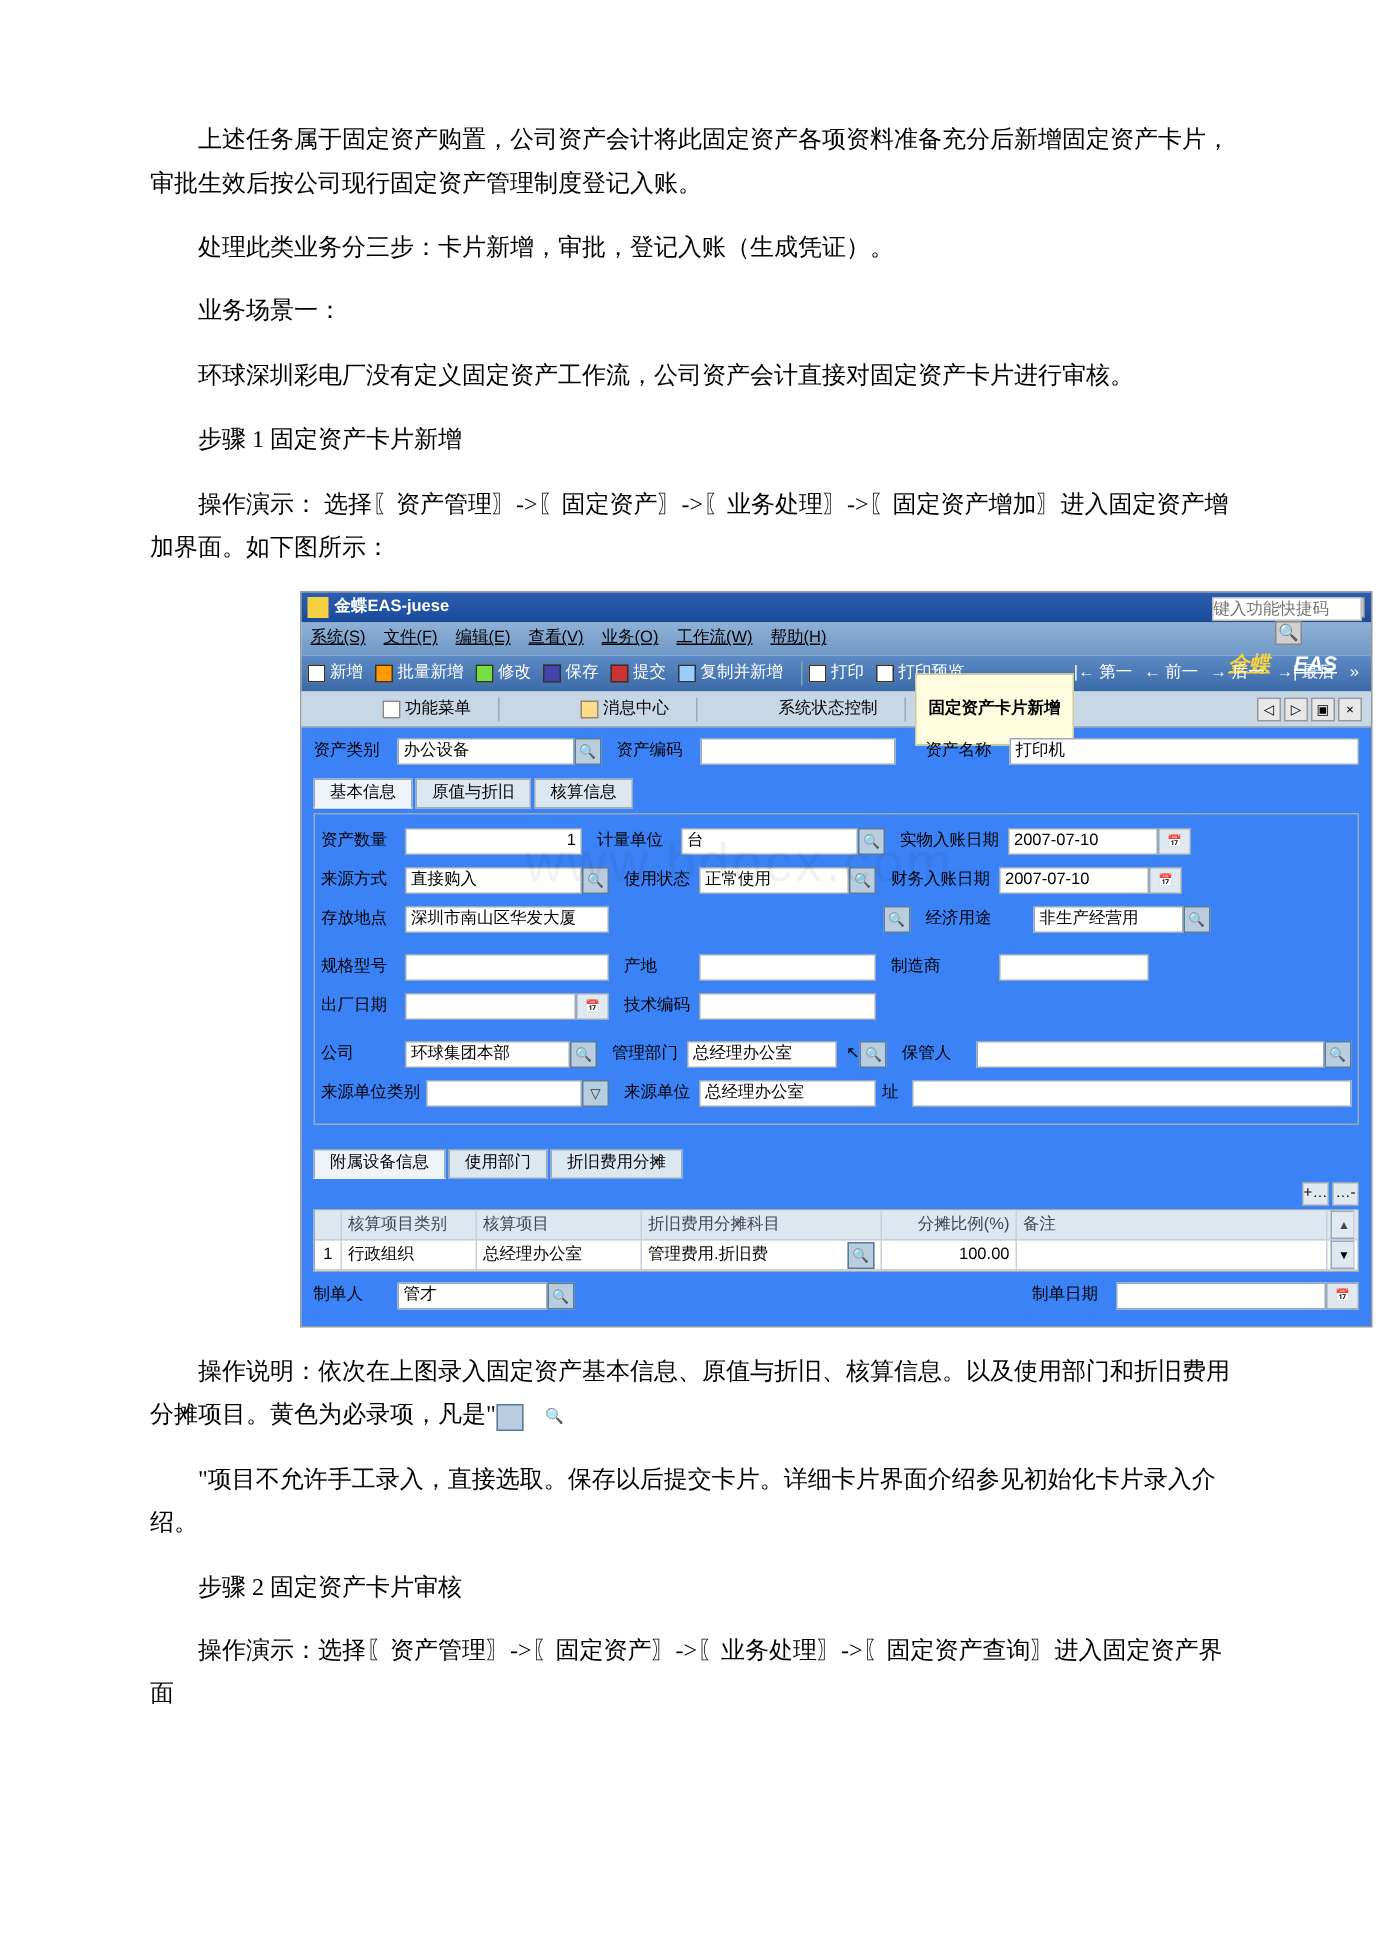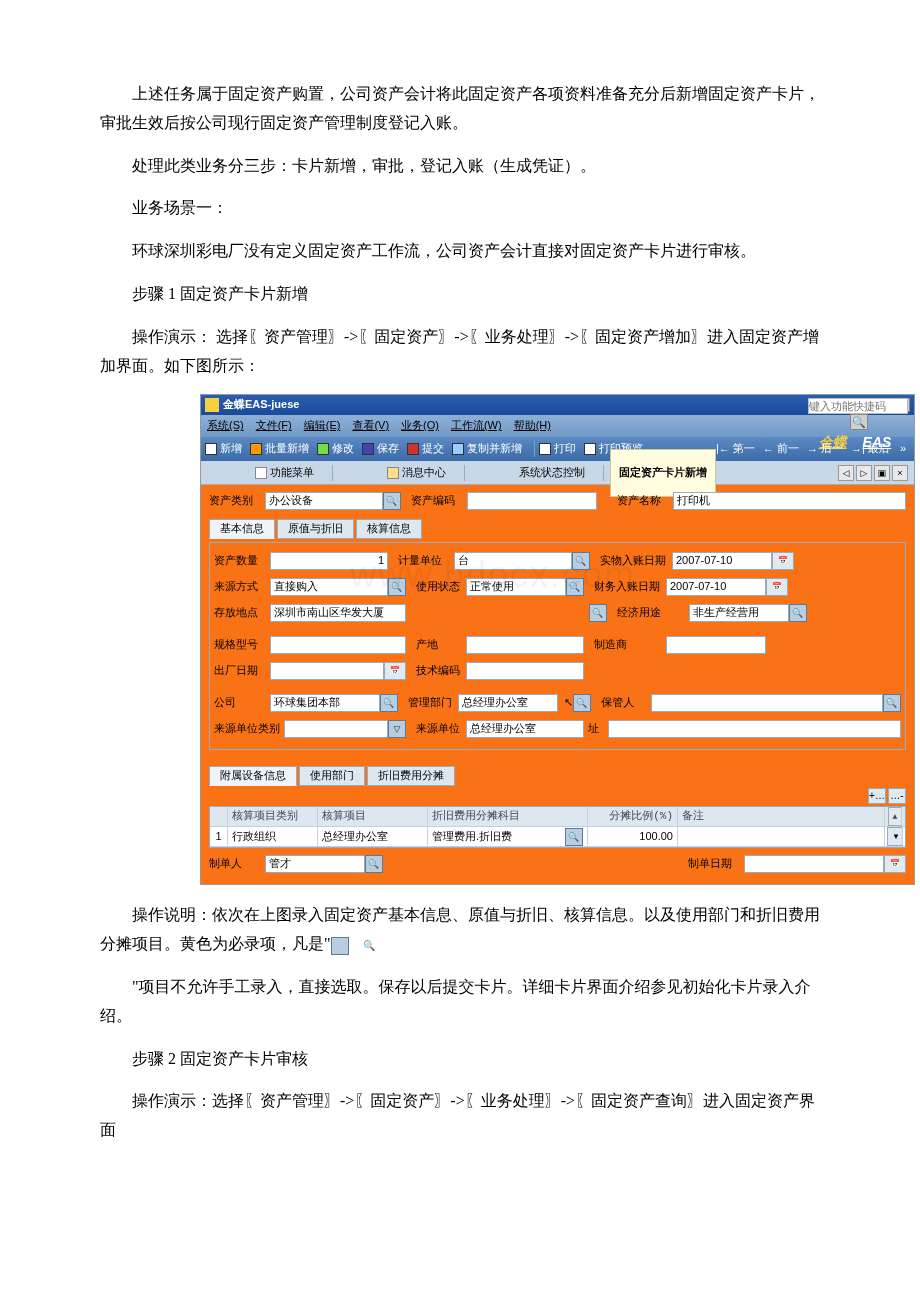--- a/index.html
+++ b/index.html
@@ -31,38 +31,38 @@
   
   .tabsbar { background: #c8d7e6; height: 24px; display: flex; align-items: center; padding: 0 6px; border-bottom: 1px solid #aaa; }
   .tab-left { display: flex; align-items: center; }
   .tab-left .tab-item { display: flex; align-items: center; margin-right: 12px; padding-left: 48px; }
   .tab-icon-sm { width: 12px; height: 12px; border: 1px solid #888; margin-right: 3px; background: #fff; }
   .vert-sep { width: 1px; height: 16px; background: #99aabb; margin: 0 6px; }
   .tab-active { background: #fffce0; border: 1px solid #cc9; padding: 13px 8px; font-weight: bold; }
   .tab-right-icons { margin-left: auto; display: flex; }
   .tab-right-icons div { width: 16px; height: 16px; border: 1px solid #999; background: #e8e8e8; margin-left: 2px; text-align: center; font-size: 9px; line-height: 14px; }
   
-  .formarea { background: #f97316; padding: 4px 8px 8px 8px; }
+  .formarea { background: #3b82f6; padding: 4px 8px 8px 8px; }
   .row { display: flex; align-items: center; height: 24px; margin-bottom: 2px; }
   .lbl { width: 56px; color: #000; font-size: 11px; }
   .fld { height: 18px; border: 1px solid #9ab; background: #fff; font-size: 11px; padding: 0 3px; display: flex; align-items: center; }
   .mag { width: 18px; height: 18px; background: #b8cde0; border: 1px solid #5a7a9a; font-size: 9px; text-align: center; line-height: 16px; color: #333; }
   .cal { width: 22px; height: 18px; background: #e0e8f0; border: 1px solid #9ab; font-size: 8px; text-align: center; line-height: 16px; }
   .subtabs { display: flex; margin: 6px 0 4px 0; overflow: visible; }
   .subtab { padding: 2px 10px; border: 1px solid #9ab; background: #dde7f0; margin-right: 2px; font-size: 11px; height: 20px; display: flex; align-items: center; }
   .subtab.sel { background: #eef4fa; border-bottom: 1px solid #eef4fa; position: relative; z-index: 1; }
   .panelborder { border: 1px solid #9ab; padding: 6px 4px; margin-top: -1px; }
   .watermark { position: absolute; font-size: 36px; color: rgba(0,0,0,0.05); font-weight: 300; letter-spacing: 2px; left: 140px; top: 0; pointer-events: none; font-family: Arial, sans-serif; }
   .relwrap { position: relative; }
   .lowertabs { display: flex; margin-top: 6px; }
   .right-tool-icons { margin-left: auto; display: flex; }
   .right-tool-icons div { width: 18px; height: 16px; border: 1px solid #9ab; background: #e0e8f0; margin-left: 2px; font-size: 10px; text-align: center; line-height: 14px; }
   .grid { border: 1px solid #9ab; background: #fff; margin-top: 2px; }
   .gridhead, .gridrow { display: flex; height: 20px; align-items: center; border-bottom: 1px solid #ccd; font-size: 11px; }
-  .gridhead { background: #dde7f0; color: #445; font-family: Liberation Mono, monospace; }
+  .gridhead { background: #dde7f0; color: #445; }
   .gridhead div, .gridrow div { border-right: 1px solid #ccd; height: 100%; display: flex; align-items: center; padding: 0 4px; }
   .gc0 { width: 18px; justify-content: center; }
   .gc1 { width: 90px; }
   .gc2 { width: 110px; }
   .gc3 { width: 160px; }
   .gc4 { width: 90px; justify-content: flex-end; }
   .gc5 { flex: 1; }
   .gc6 { width: 20px; justify-content: center; border-right: none !important; }
   .scrollbtn { width: 16px; height: 16px; border: 1px solid #9ab; background: #e0e8f0; font-size: 8px; text-align: center; line-height: 14px; }
   .footer-row { display: flex; align-items: center; height: 24px; margin-top: 4px; }

